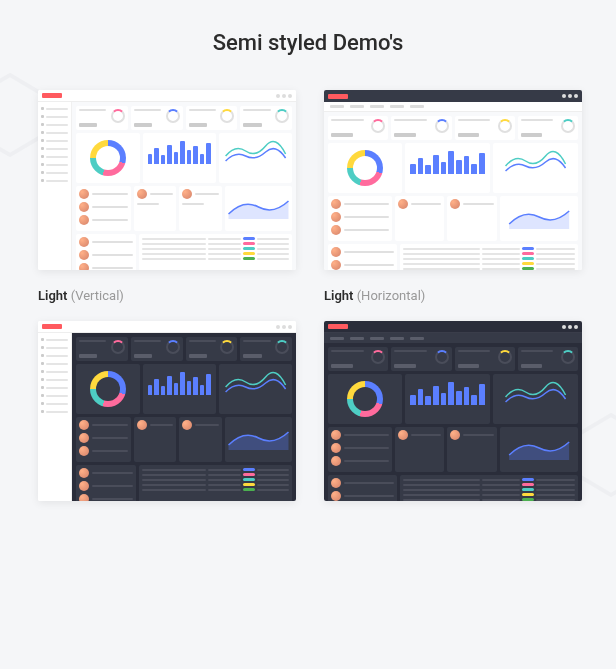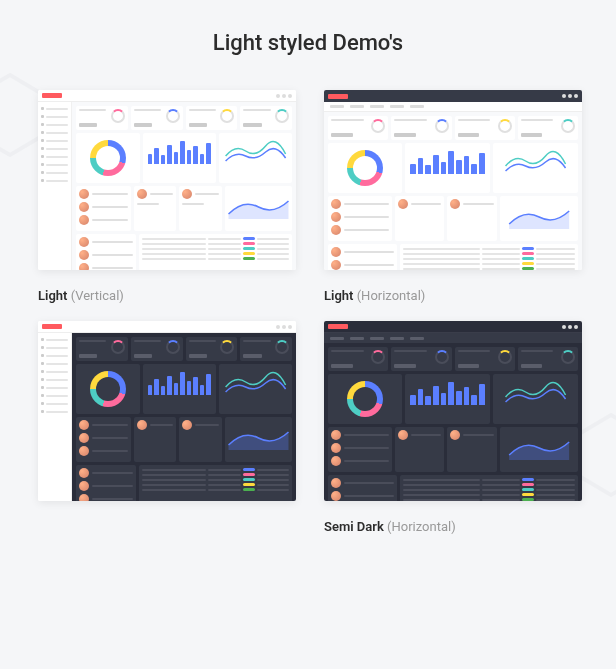--- a/index.html
+++ b/index.html
@@ -60,21 +60,21 @@
 </head>
 <body>
 
 <div class="hexbg" style="left:-30px;top:70px"><svg viewBox="0 0 80 90">
       <path d="M40 5 L72 24 L72 66 L40 85 L8 66 L8 24 Z" fill="none" stroke="#e5e7ea" stroke-width="4"></path>
     </svg></div>
 <div class="hexbg" style="right:-35px;top:410px"><svg viewBox="0 0 80 90">
       <path d="M40 5 L72 24 L72 66 L40 85 L8 66 L8 24 Z" fill="none" stroke="#e5e7ea" stroke-width="4"></path>
     </svg></div>
 
-<h1 class="page-title">Light styled Demo's</h1>
+<h1 class="page-title">Semi styled Demo's</h1>
 
 <div class="grid">
 
 <div class="cell">
 <div class="thumb light">
 <div class="topbar">
           <div class="logo"></div>
           <div class="topicons">
             <div class="ti"></div>
             <div class="ti"></div>
@@ -764,16 +764,15 @@
               <div class="tblrow">
                 <div class="tblcell" style="flex:2"></div>
                 <div class="tblcell" style="flex:1"></div>
                 <div class="pill" style="background:#4caf50"></div>
                 <div class="tblcell" style="flex:1"></div>
               </div>
             </div>
           </div>
 </div>
 </div>
-<div class="caption"><span class="theme">Semi Dark</span> <span class="variant">(Horizontal)</span></div>
 </div>
 
 </div>
 
 </body></html>

